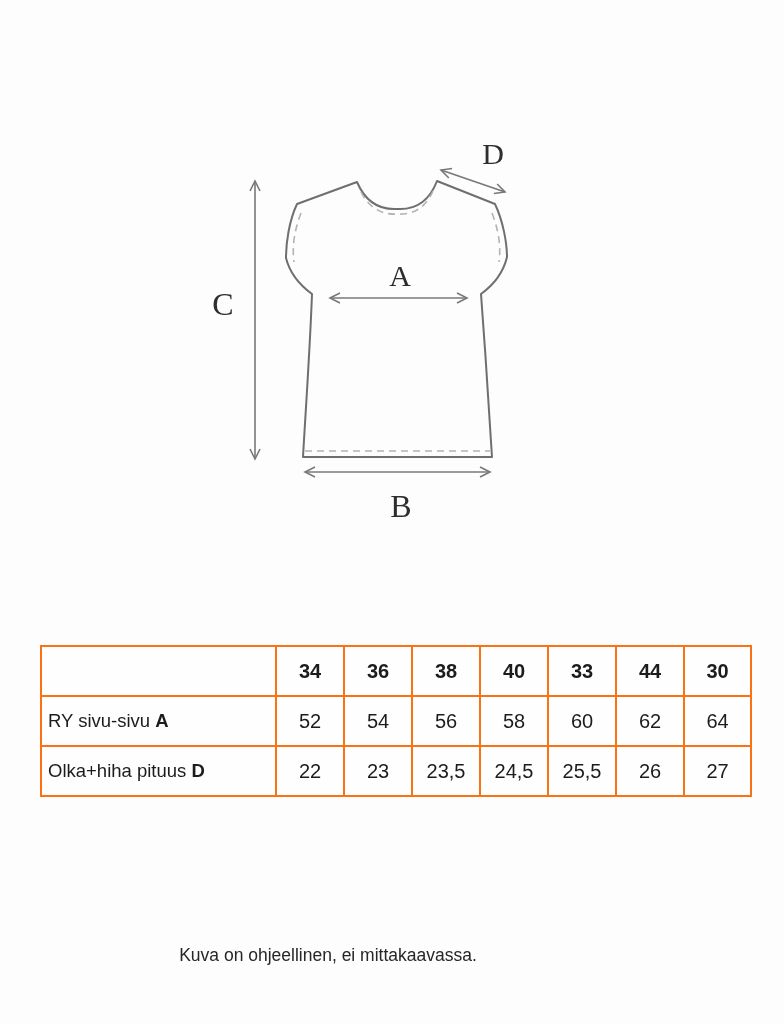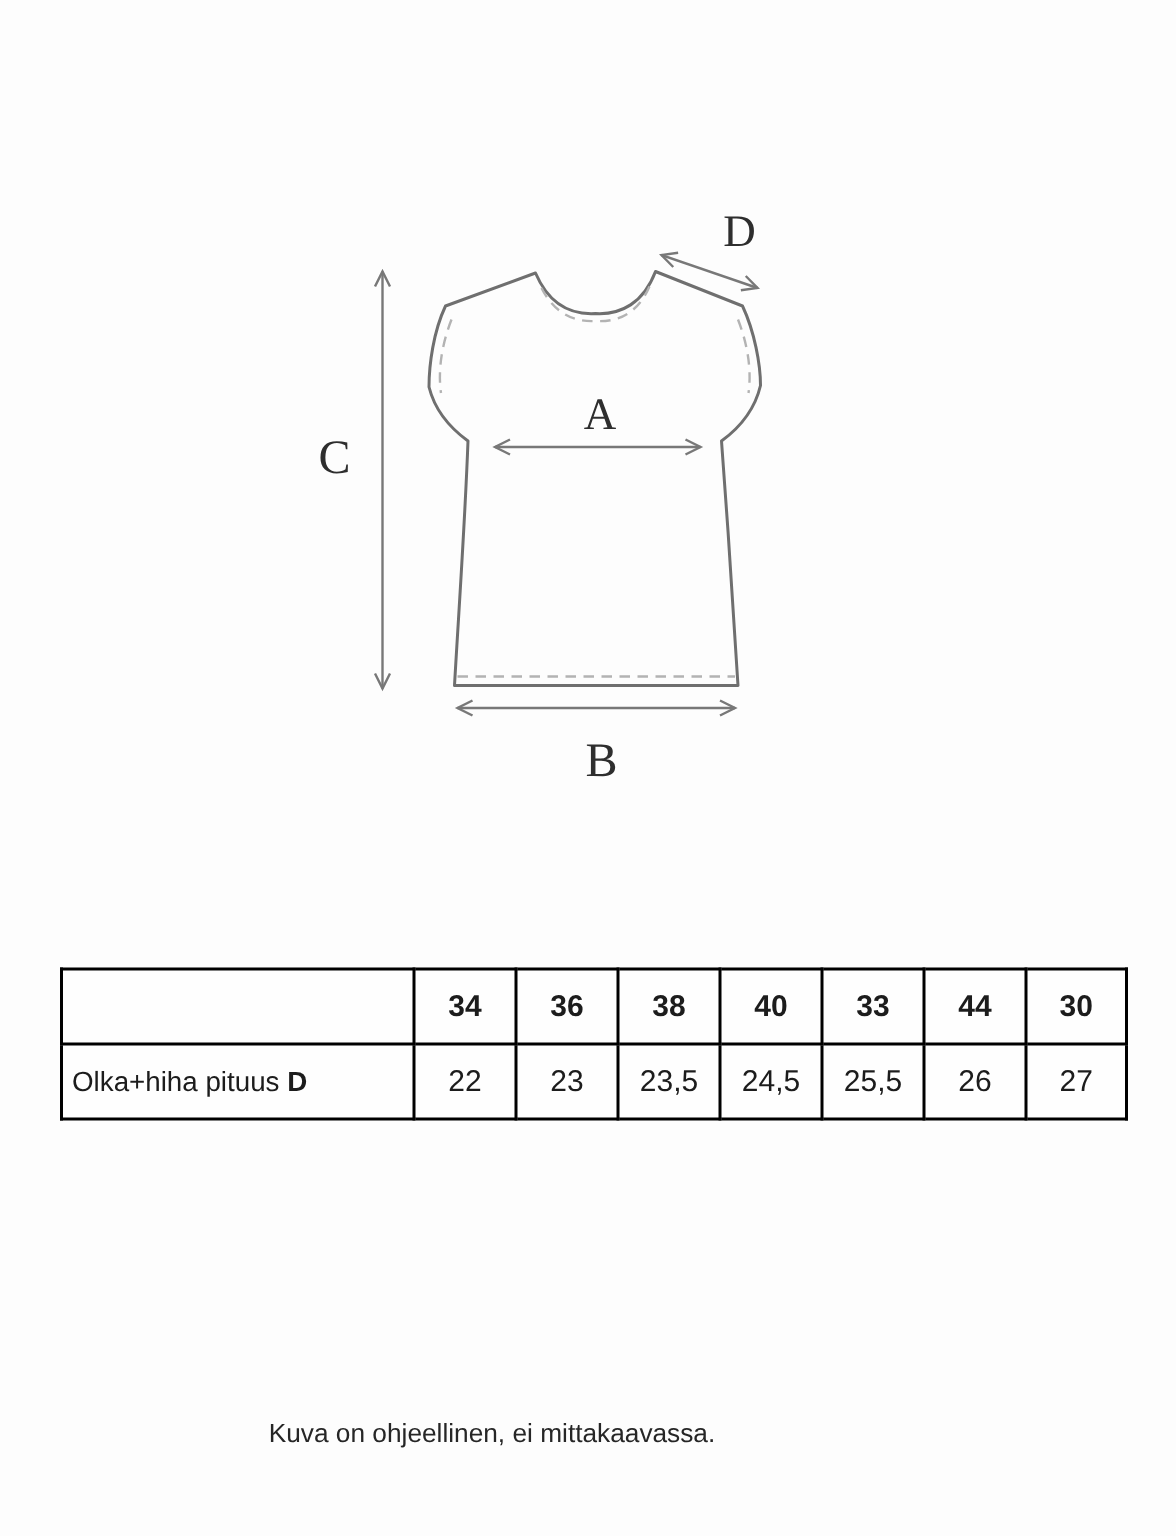--- a/index.html
+++ b/index.html
@@ -25,21 +25,21 @@
   }
   
   table.size-table{
     position:absolute;left:40px;top:645px;
     width:710px;
     border-collapse:collapse;
     table-layout:fixed;
     background:#fefefe;
   }
   .size-table td,.size-table th{
-    border:2px solid #000000;
+    border:2px solid #f97316;
     height:48px;
     padding:0;
     text-align:center;
     vertical-align:middle;
     font-size:20px;
     font-weight:normal;
     color:#1c1c1c;
     overflow:hidden;
     white-space:nowrap;
     margin-top:20px;
@@ -119,20 +119,30 @@
         <th>36</th>
         <th>38</th>
         <th>40</th>
         <th>33</th>
         <th>44</th>
         <th>30</th>
       </tr>
     </thead>
     <tbody>
       <tr>
+        <th class="rowlabel"><span>RY sivu-sivu</span> <b>A</b></th>
+        <td>52</td>
+        <td>54</td>
+        <td>56</td>
+        <td>58</td>
+        <td>60</td>
+        <td>62</td>
+        <td>64</td>
+      </tr>
+      <tr>
         <th class="rowlabel"><span>Olka+hiha pituus</span> <b>D</b></th>
         <td>22</td>
         <td>23</td>
         <td>23,5</td>
         <td>24,5</td>
         <td>25,5</td>
         <td>26</td>
         <td>27</td>
       </tr>
     </tbody>

